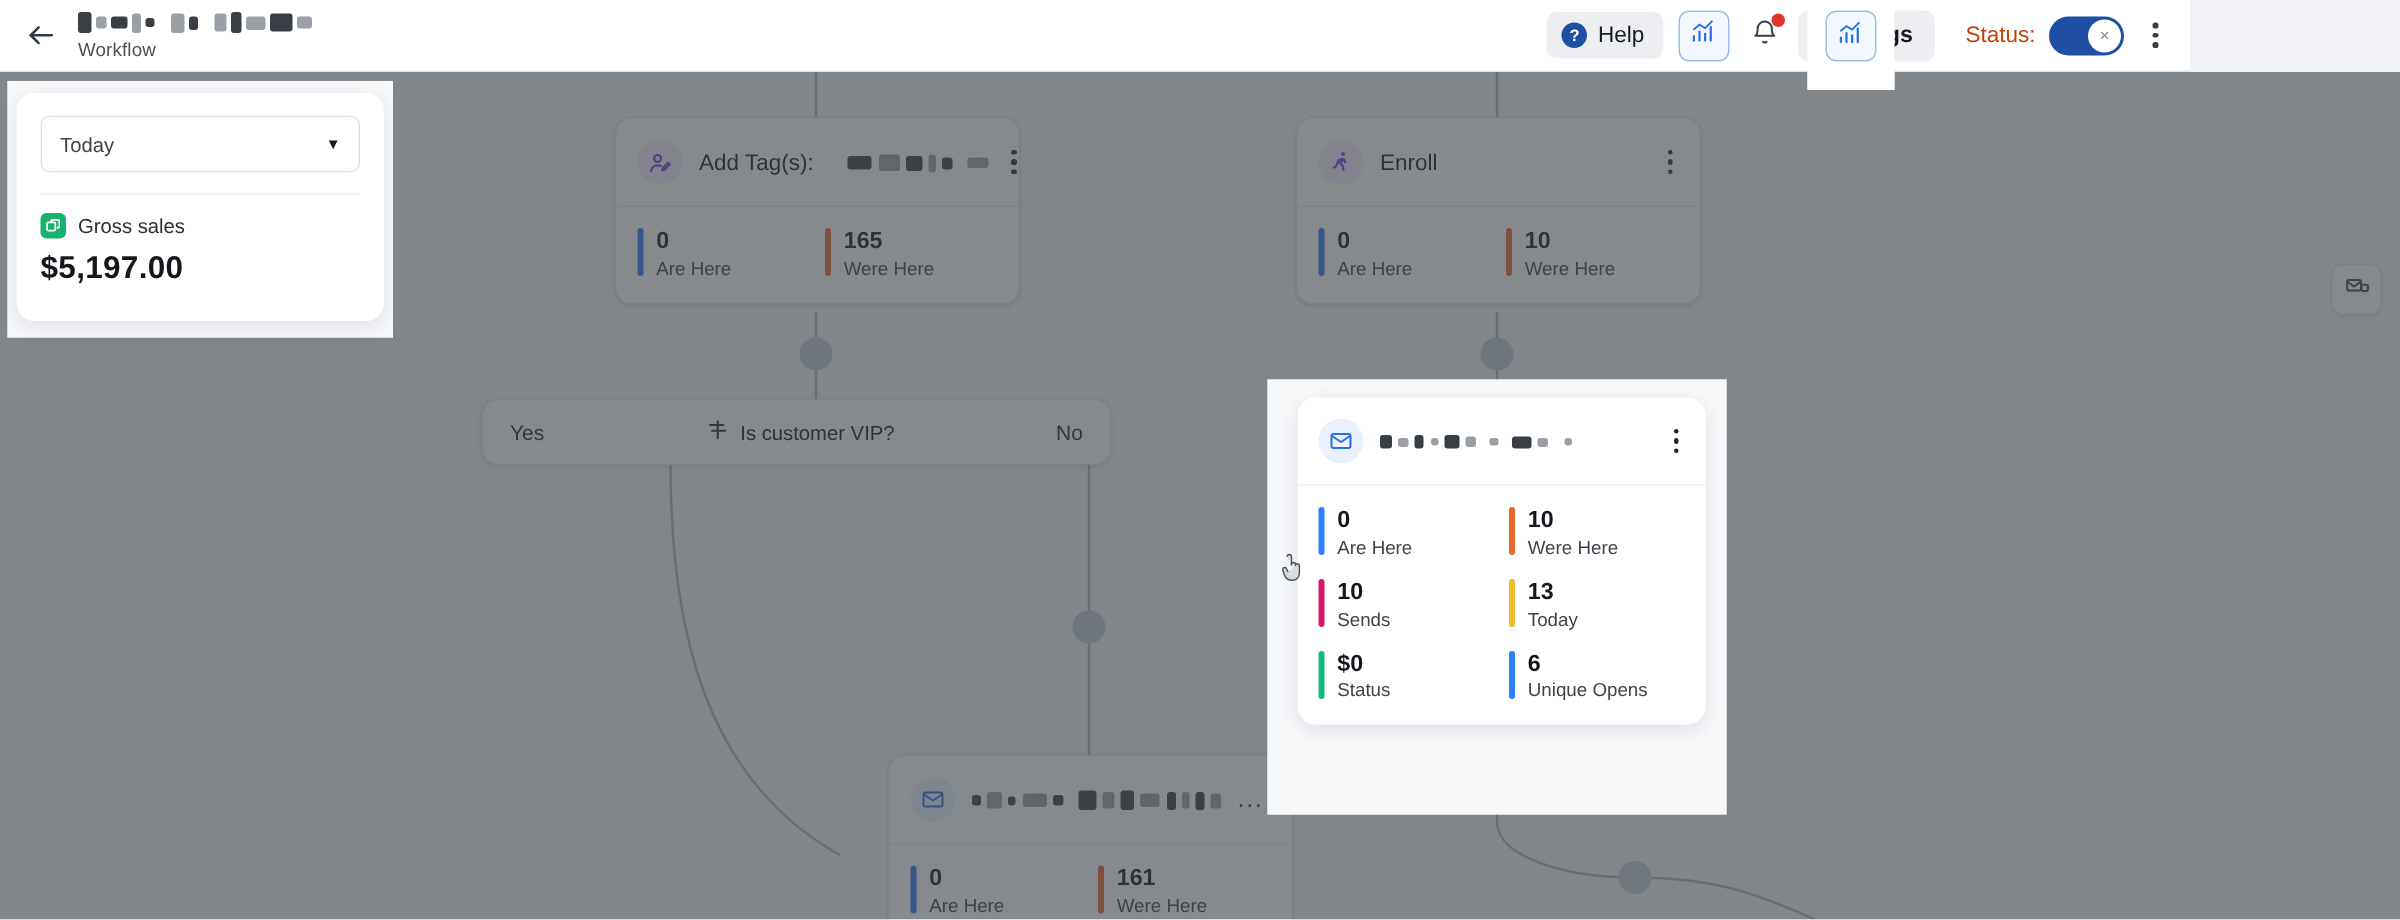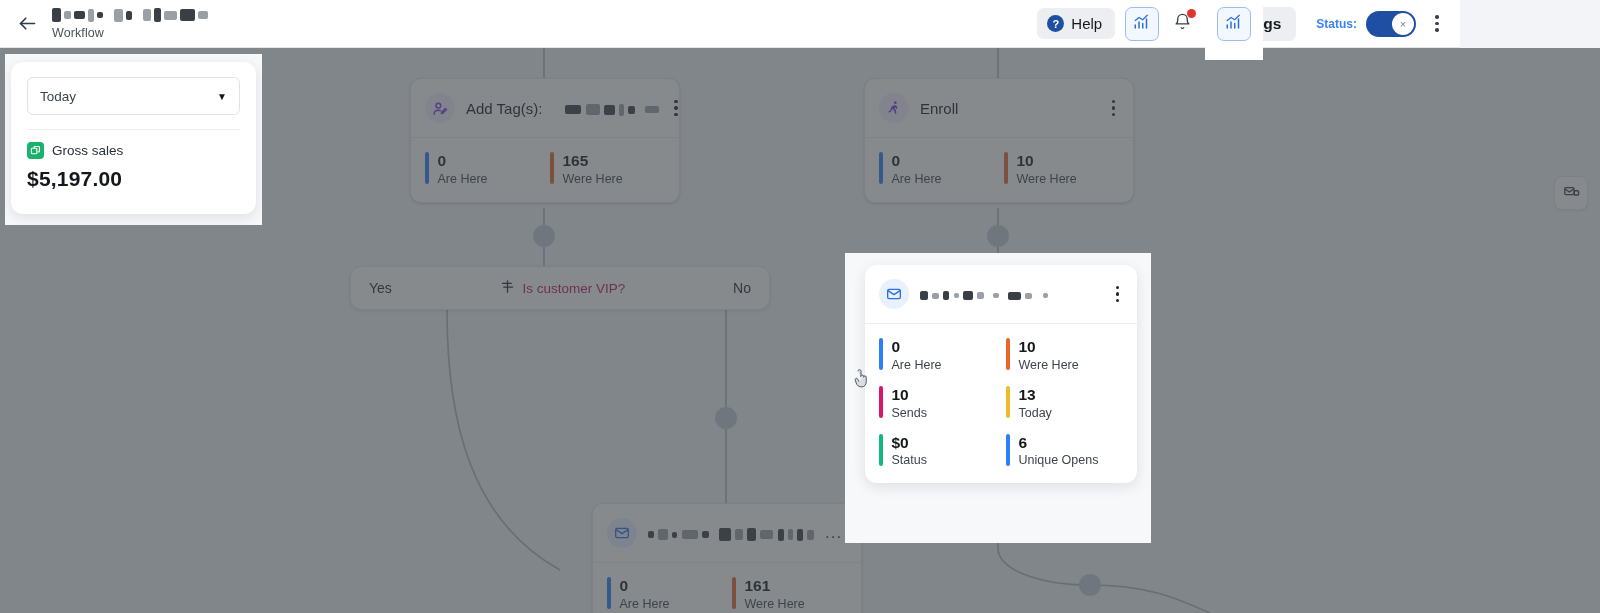--- a/index.html
+++ b/index.html
@@ -45,21 +45,21 @@
     background: #f3f8ff; display: flex; align-items: center; justify-content: center;
     cursor: pointer;
   }
   .bell-wrap { position: relative; width: 26px; height: 26px; display: flex; align-items: center; justify-content: center; cursor: pointer; }
   .bell-dot { position: absolute; top: -2px; right: -1px; width: 9px; height: 9px; border-radius: 50%; background: #e0342f; }
   .settings-btn {
     background: #eceef1; border-radius: 7px; padding: 8px 15px;
     font-size: 15.5px; color: #15191d; font-weight: 600; cursor: pointer;
   }
   .status-wrap { display: flex; align-items: center; gap: 9px; margin-left: 10px; }
-  .status-label { font-size: 12px; color: #3b82f6; font-weight: 700; }
+  .status-label { font-size: 15px; color: #c2410c; font-weight: 400; }
   .toggle {
     width: 50px; height: 26px; border-radius: 13px; background: #1f4fa3;
     position: relative; cursor: pointer;
   }
   .toggle .knob {
     position: absolute; top: 2px; right: 2px; width: 22px; height: 22px;
     border-radius: 50%; background: #fff; display: flex; align-items: center; justify-content: center;
     font-size: 11px; color: #7b838c;
   }
   .kebab-top { width: 22px; height: 26px; display: flex; flex-direction: column; align-items: center; justify-content: center; gap: 3px; cursor: pointer; }
@@ -90,21 +90,21 @@
   .stat .txt { display: flex; flex-direction: column; }
   .stat .num { font-size: 15.5px; font-weight: 600; color: #14181c; line-height: 1.15; }
   .stat .lbl { font-size: 12.5px; color: #3d444c; margin-top: 2px; }
 
   
   .decision {
     position: absolute; background: #fff; border: 1px solid #e6e9ee; border-radius: 11px;
     height: 44px; display: flex; align-items: center; padding: 0 18px;
     box-shadow: 0 1px 3px rgba(16,24,40,.10);
   }
-  .decision .mid { margin: 0 auto; display: flex; align-items: center; gap: 8px; font-size: 13.5px; color: #be185d; }
+  .decision .mid { margin: 0 auto; display: flex; align-items: center; gap: 8px; font-size: 13.5px; color: #0f172a; }
   .decision .yn { font-size: 14px; color: #23282e; }
 
   
   .side-panel-btn {
     position: absolute; right: 12px; top: 128px; width: 34px; height: 34px;
     background: #fff; border: 1px solid #e6e9ee; border-radius: 8px;
     display: flex; align-items: center; justify-content: center; cursor: pointer;
     box-shadow: 0 1px 2px rgba(16,24,40,.08);
   }
 
@@ -255,21 +255,21 @@
         <div class="stat">
           <span class="bar" style="background:#E8672B"></span>
           <span class="txt">
             <span class="num">10</span>
             <span class="lbl">Were Here</span>
           </span>
         </div>
       </div>
     </div>
 
-    <div class="decision" style="left:350px; top:218px; width:420px;justify-content:center;">
+    <div class="decision" style="left:321px; top:218px; width:420px;justify-content:center;">
       <span class="yn">Yes</span>
       <span class="mid">
         <span>
           <svg width="15" height="15" viewBox="0 0 24 24" fill="none" stroke="#23282e" stroke-width="2.1" stroke-linecap="round">
             <path d="M12 3v18"></path>
               <path d="M4 7h14"></path>
               <path d="M6 13h14"></path>
           </svg>
         </span>
         <span>Is customer VIP?</span>

